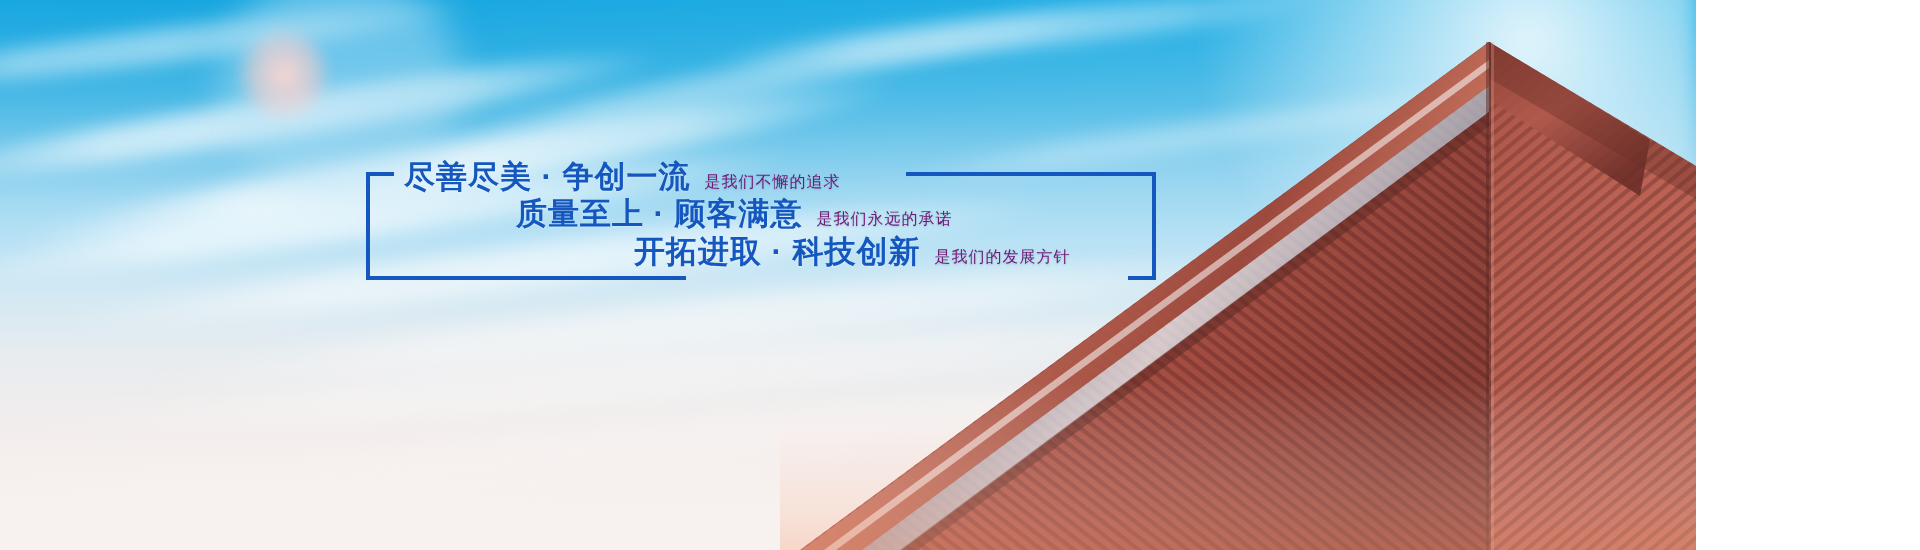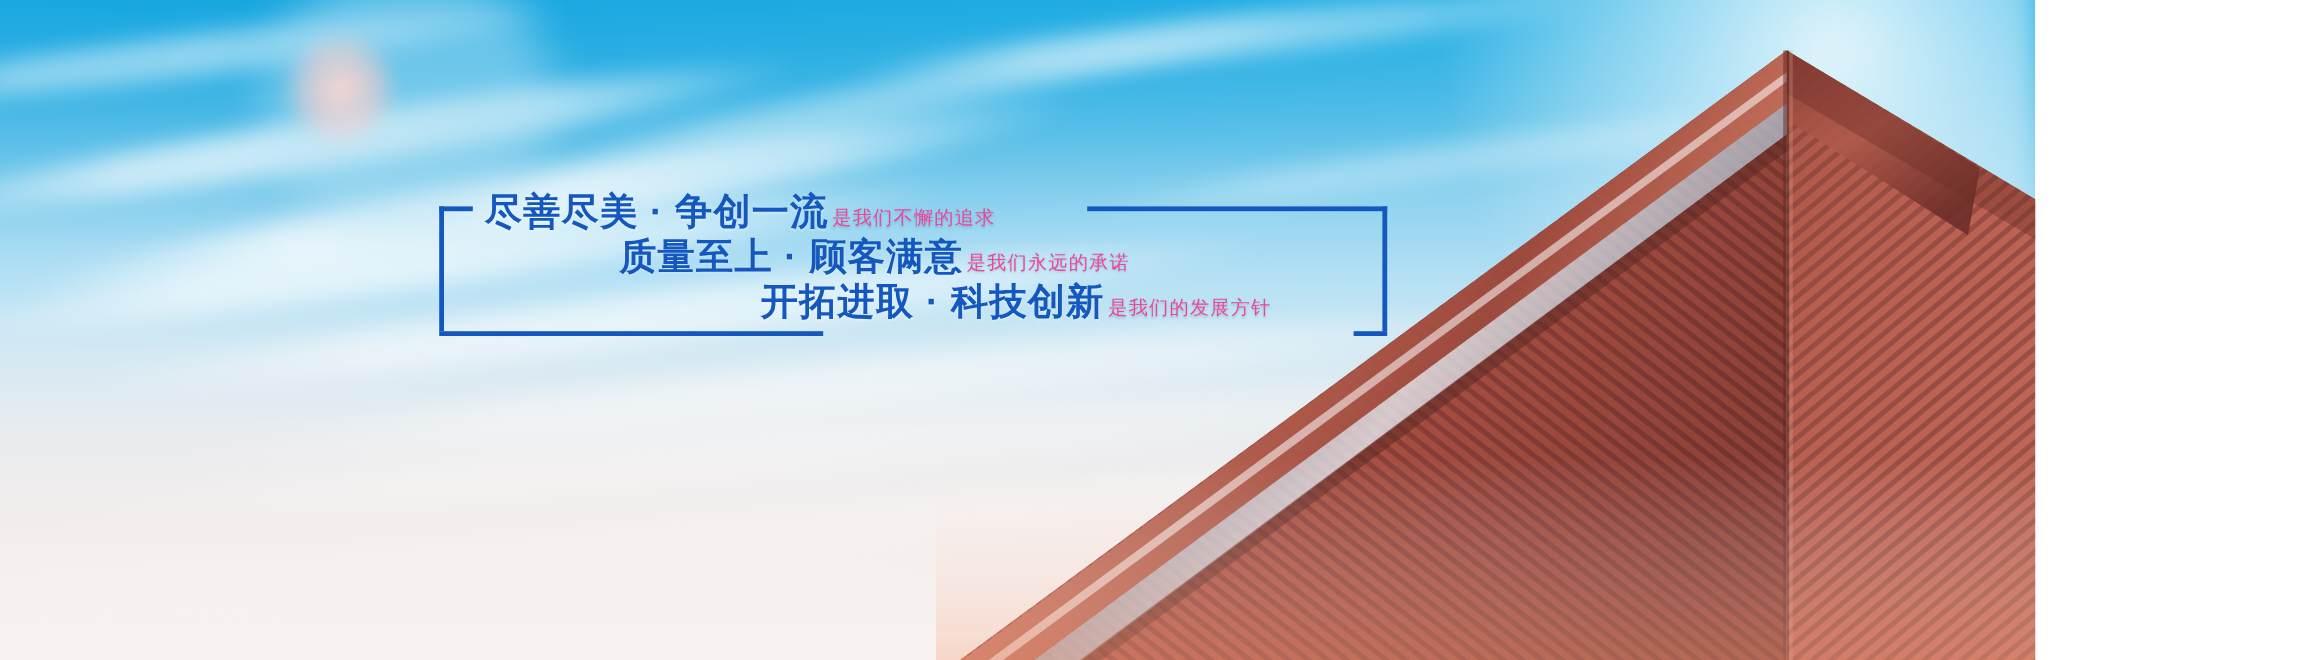--- a/index.html
+++ b/index.html
@@ -151,24 +151,24 @@
     font-size: 31px;
     font-weight: 700;
     color: #1457bf;
     letter-spacing: 1px;
     line-height: 40px;
     text-shadow: 0 1px 2px rgba(255,255,255,0.35);
   }
   .small {
     font-size: 16px;
     font-weight: 400;
-    color: #ec4899;
+    color: #701a75;
     letter-spacing: 1px;
     line-height: 40px;
-    margin-left: 3px;
+    margin-left: 14px;
     text-shadow: 0 1px 2px rgba(80,120,160,0.35);
   }
 </style>
 </head>
 <body>
 
 <div id="banner">
 
   <div class="sky-base"></div>
   <div class="sky-top-tint"></div>

